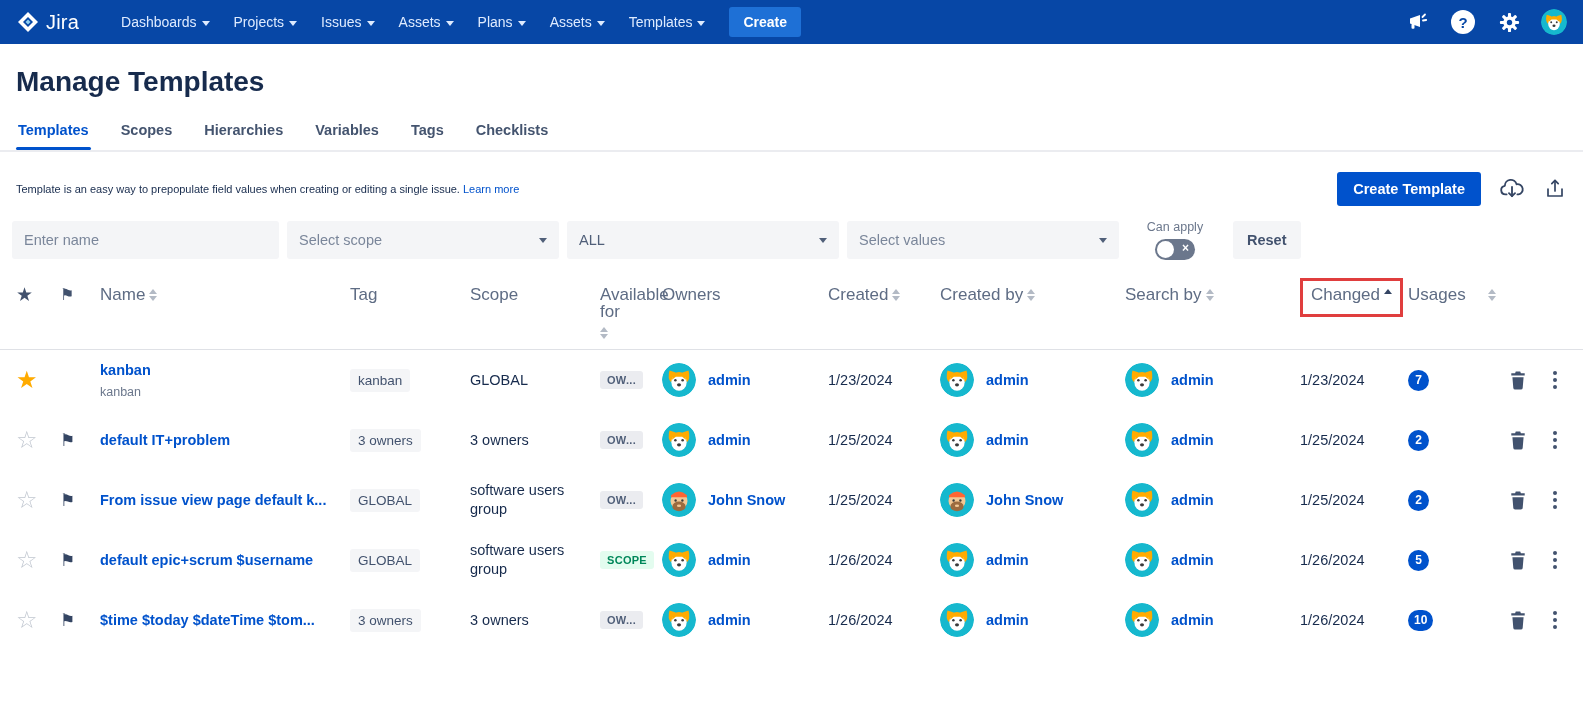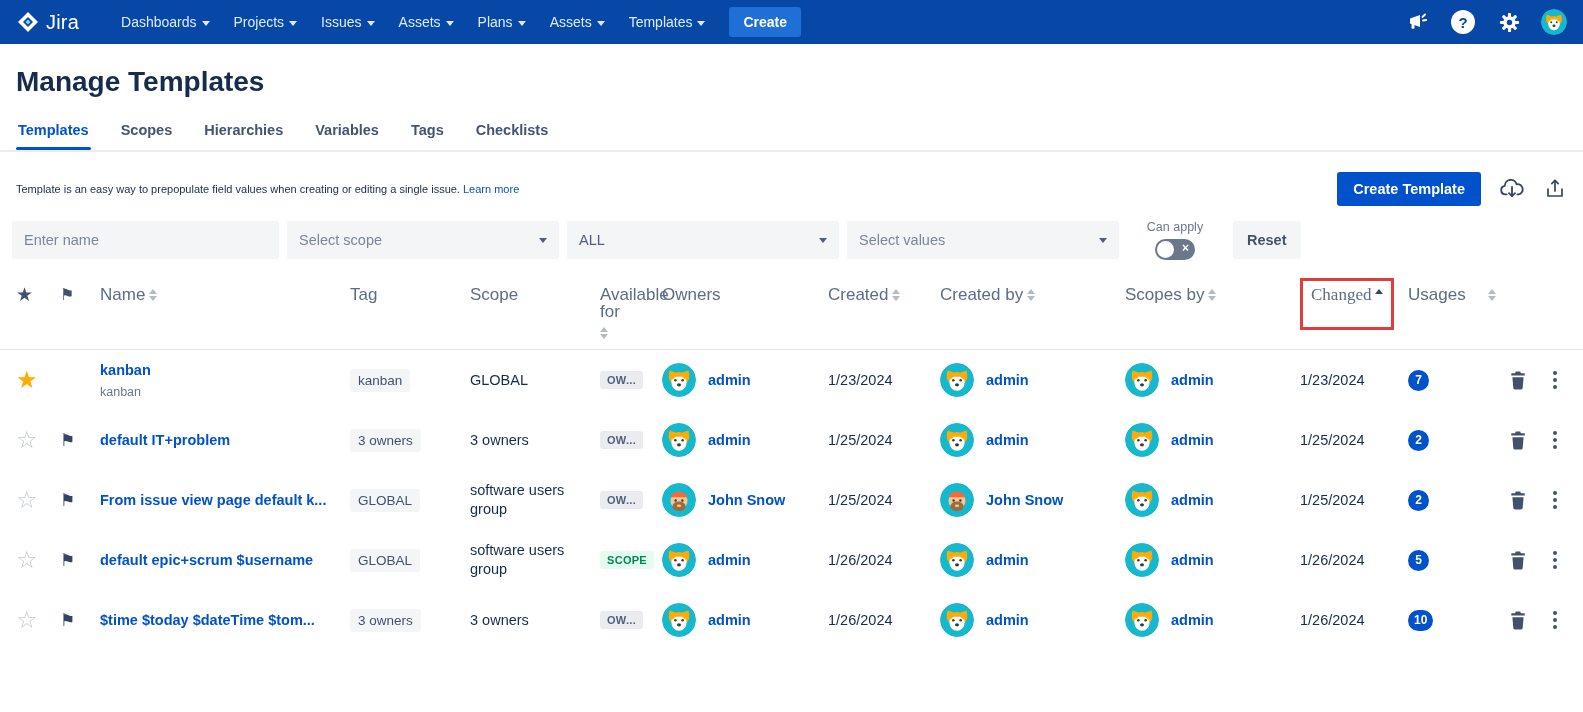--- a/index.html
+++ b/index.html
@@ -54,21 +54,21 @@
   .btn-reset { background:#F4F5F7; border:none; border-radius:3px; height:38px; padding:0 14px; font-size:14.5px; font-weight:600; color:#42526E; cursor:pointer; margin-left:12px; font-family:"Liberation Sans",sans-serif;}
 
   
   :root { --cols: 44px 40px 250px 120px 130px 62px 166px 112px 185px 175px 108px 92px auto; }
   .thead { display:grid; grid-template-columns:var(--cols); padding:26px 16px 10px 16px; border-bottom:1px solid #DFE1E6; align-items:start; }
   .th { font-size:17px; color:#5E6C84; font-weight:500; display:flex; align-items:flex-start; gap:4px; line-height:17px; flex-wrap:wrap; }
   .sort { display:flex; flex-direction:column; gap:2px; margin-top:3px; cursor:pointer; }
   .tri-u { width:0;height:0;border-left:4px solid transparent;border-right:4px solid transparent;border-bottom:5px solid #B3BAC5; }
   .tri-d { width:0;height:0;border-left:4px solid transparent;border-right:4px solid transparent;border-top:5px solid #B3BAC5; }
   .tri-u.active { border-bottom-color:#344563; }
-  .hl-red { border:3px solid #E03E3E; padding:5px 8px 24px 8px; display:flex; gap:4px; margin-top:-8px;font-family:Liberation Serif, serif; }
+  .hl-red { border:3px solid #E03E3E; padding:5px 8px 11px 8px; display:flex; gap:4px; margin-top:-8px; }
   .th-star { font-size:19px; color:#42526E; line-height:18px; }
   .th-flag { font-size:16px; color:#42526E; line-height:18px; }
 
   .t-row { display:grid; grid-template-columns:var(--cols); padding:6px 16px; align-items:start; }
   .cell { min-height:48px; display:flex; align-items:center; font-size:14.5px; color:#172B4D; }
   .star-g { font-size:24px; color:#C1C7D0; cursor:pointer; }
   .star-g.filled { color:#FFAB00; }
   .flag-g { font-size:17px; color:#344563; cursor:pointer; }
   .name-block { display:flex; flex-direction:column; gap:7px; justify-content:center; }
   .t-name { color:#0052CC; font-weight:600; font-size:14.5px; cursor:pointer; }
@@ -265,21 +265,21 @@
       </span>
   </div>
   <div class="th">
     <span>Created by</span>
     <span class="sort">
         <span class="tri-u"></span>
         <span class="tri-d"></span>
       </span>
   </div>
   <div class="th">
-    <span>Scopes by</span>
+    <span>Search by</span>
     <span class="sort">
         <span class="tri-u"></span>
         <span class="tri-d"></span>
       </span>
   </div>
   <div class="th">
     <span class="hl-red">
       <span>Changed</span>
       <span class="sort">
           <span class="tri-u active"></span>

